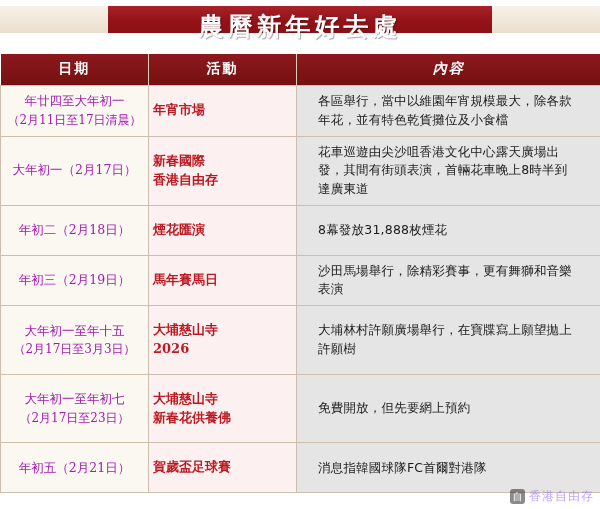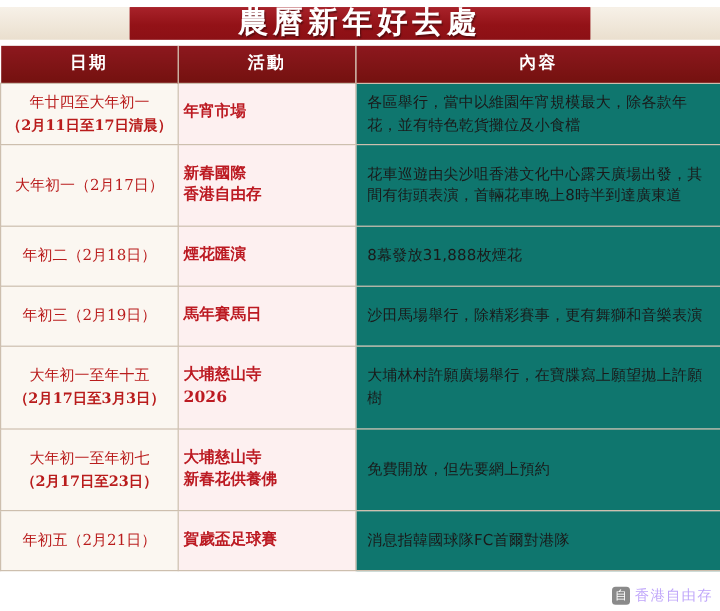--- a/index.html
+++ b/index.html
@@ -16,21 +16,21 @@
   .page {
     position: relative;
     width: 600px;
     height: 509px;
     background: #ffffff;
     box-sizing: border-box;
   }
   
   .banner {
     position: relative;
-    height: 38px;
+    height: 54px;
     background: #ffffff;
     display: flex;
     align-items: center;
     justify-content: center;
   }
   .banner-bar {
     position: absolute;
     left: 0; right: 0; top: 6px;
     height: 27px;
     background: linear-gradient(to right, #f4ece2 0%, #efe3d4 18%, #9d1c22 18%, #8d161c 50%, #9d1c22 82%, #efe3d4 82%, #f4ece2 100%);
@@ -78,52 +78,52 @@
     background: #7c1419;
     background: linear-gradient(180deg,#8d181e 0%, #74110f 100%);
     color: #ffffff;
     font-size: 14px;
     font-weight: bold;
     letter-spacing: 2px;
     padding: 6px 0 7px 0;
     border-right: 1px solid #d9cdbb;
     font-family: "DejaVu Serif", "Liberation Serif", serif;
   }
-  thead th:last-child { border-right: none; }
+  thead th:last-child { border-right: none; font-style: italic; }
 
   tbody td {
     border: 1px solid #cdbfae;
     vertical-align: middle;
     font-size: 12.5px;
     line-height: 1.5;
     color: #1b1b1b;
   }
   td.date {
     text-align: center;
     background: #fbf7f1;
     padding: 5px 4px;
     font-family: "DejaVu Serif", "Liberation Serif", serif;
-    color: #b91c1c;
+    color: #a21caf;
   }
   td.date .lunar { display: block; }
-  td.date .greg { display: block; font-size: 12px; font-weight: bold; }
+  td.date .greg { display: block; font-size: 12px; }
   td.event {
     text-align: left;
     background: #fdf0f0;
     color: #bc1a22;
     font-weight: bold;
     padding: 15px 4px;
     font-family: "DejaVu Serif", "Liberation Serif", serif;
     font-size: 13px;
     line-height: 1.45;
   }
   td.event .l2 { display: block; }
   td.detail {
-    background: #0f766e;
-    padding: 6px 9px;
+    background: #e5e5e5;
+    padding: 6px 21px;
     text-align: left;
     color: #1a1a1a;
     letter-spacing: 0.2px;
   }
   
   .watermark {
     position: absolute;
     right: 6px;
     bottom: 4px;
     display: flex;

